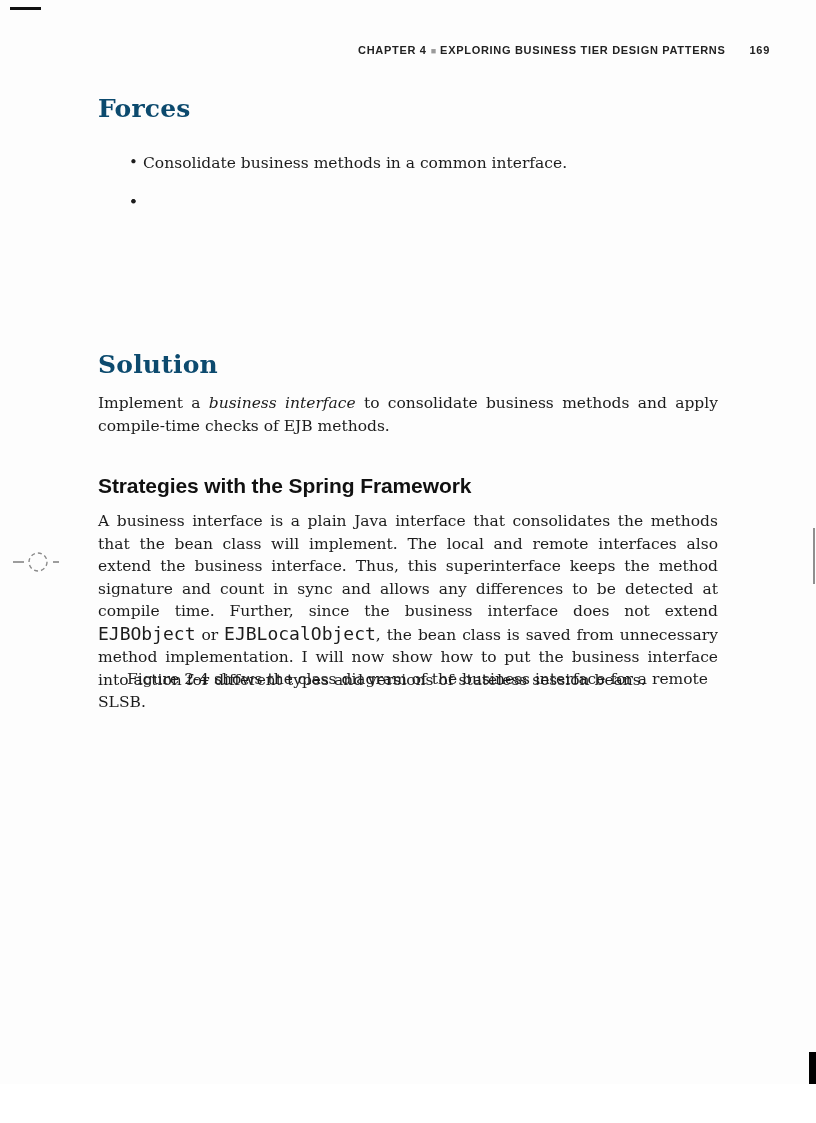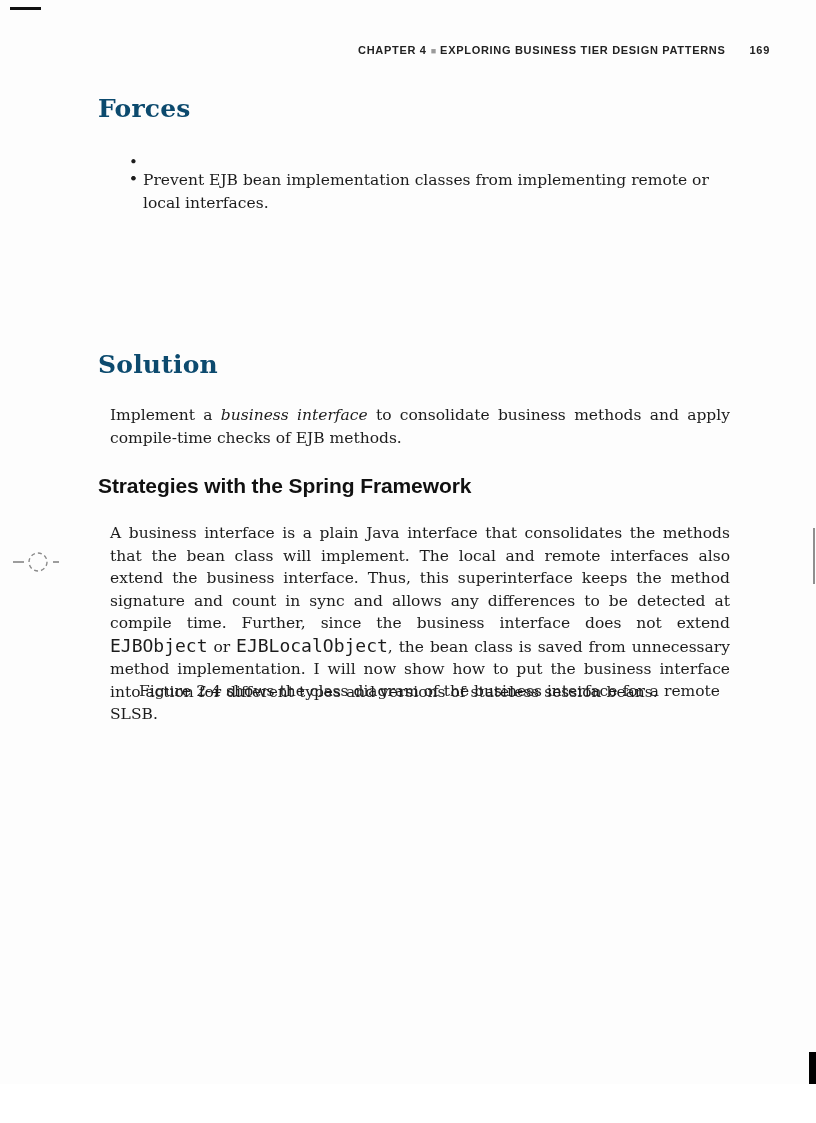--- a/index.html
+++ b/index.html
@@ -89,21 +89,21 @@
     position: absolute;
     left: 31px;
     top: -1px;
     font-size: 15px;
   }
 
   .para {
     position: absolute;
     left: 98px;
     width: 620px;
-    margin: 12px;
+    margin: 0;
   }
   .para-intro    { top: 392px; text-align: justify; }
   .para-body     { top: 510px; text-align: justify; }
   .para-figure   { top: 668px; text-indent: 29px; }
 
   .em { font-style: italic; }
   .code {
     font-family: "DejaVu Sans Mono", monospace;
     font-size: 18px;
   }
@@ -159,27 +159,27 @@
 
   <div class="running-header">
     <span>CHAPTER 4</span><span class="hdr-square">■</span><span>EXPLORING BUSINESS TIER DESIGN PATTERNS</span><span class="hdr-pagenum">169</span>
   </div>
 
   <div class="h1 h1-forces">Forces</div>
 
   <ul class="bullet-list bodytext">
     <li>
       <span class="bullet-dot">•</span>
+      <span>Consolidate business methods in a common interface.</span>
     </li>
     <li>
       <span class="bullet-dot">•</span>
     </li>
     <li>
       <span class="bullet-dot">•</span>
-      <span>Prevent EJB bean implementation classes from implementing remote or local interfaces.</span>
     </li>
   </ul>
 
   <div class="h1 h1-solution">Solution</div>
 
   <p class="para para-intro bodytext"><span>Implement a </span><span class="em">business interface</span><span> to consolidate business methods and apply compile-time checks of EJB methods.</span></p>
 
   <div class="h2">Strategies with the Spring Framework</div>
 
   <p class="para para-body bodytext"><span>A business interface is a plain Java interface that consolidates the methods that the bean class will implement. The local and remote interfaces also extend the business interface. Thus, this superinterface keeps the method signature and count in sync and allows any differences to be detected at compile time. Further, since the business interface does not extend </span><span class="code">EJBObject</span><span> or </span><span class="code">EJBLocalObject</span><span>, the bean class is saved from unnecessary method implementation. I will now show how to put the business interface into action for different types and versions of stateless session beans.</span></p>

